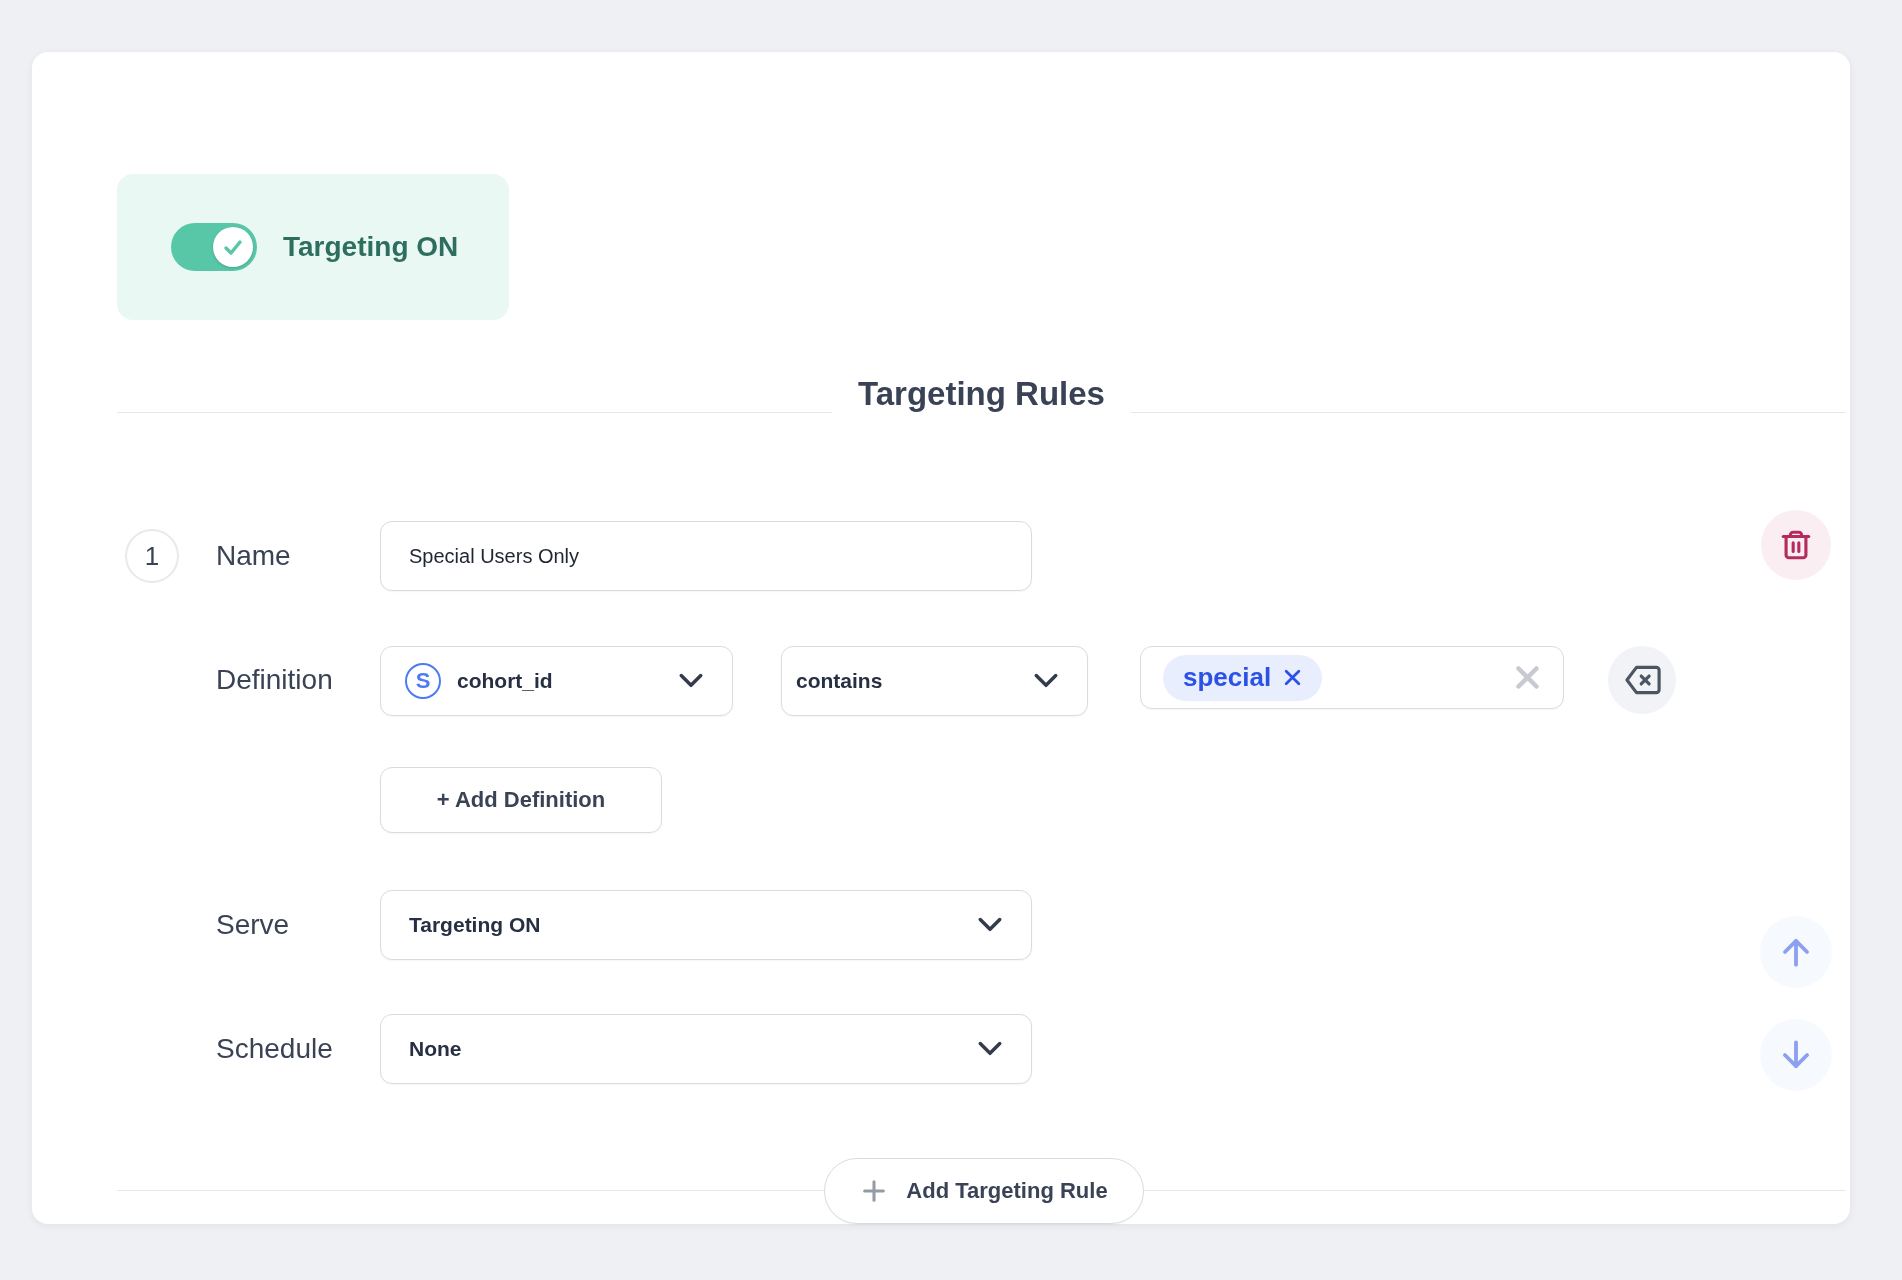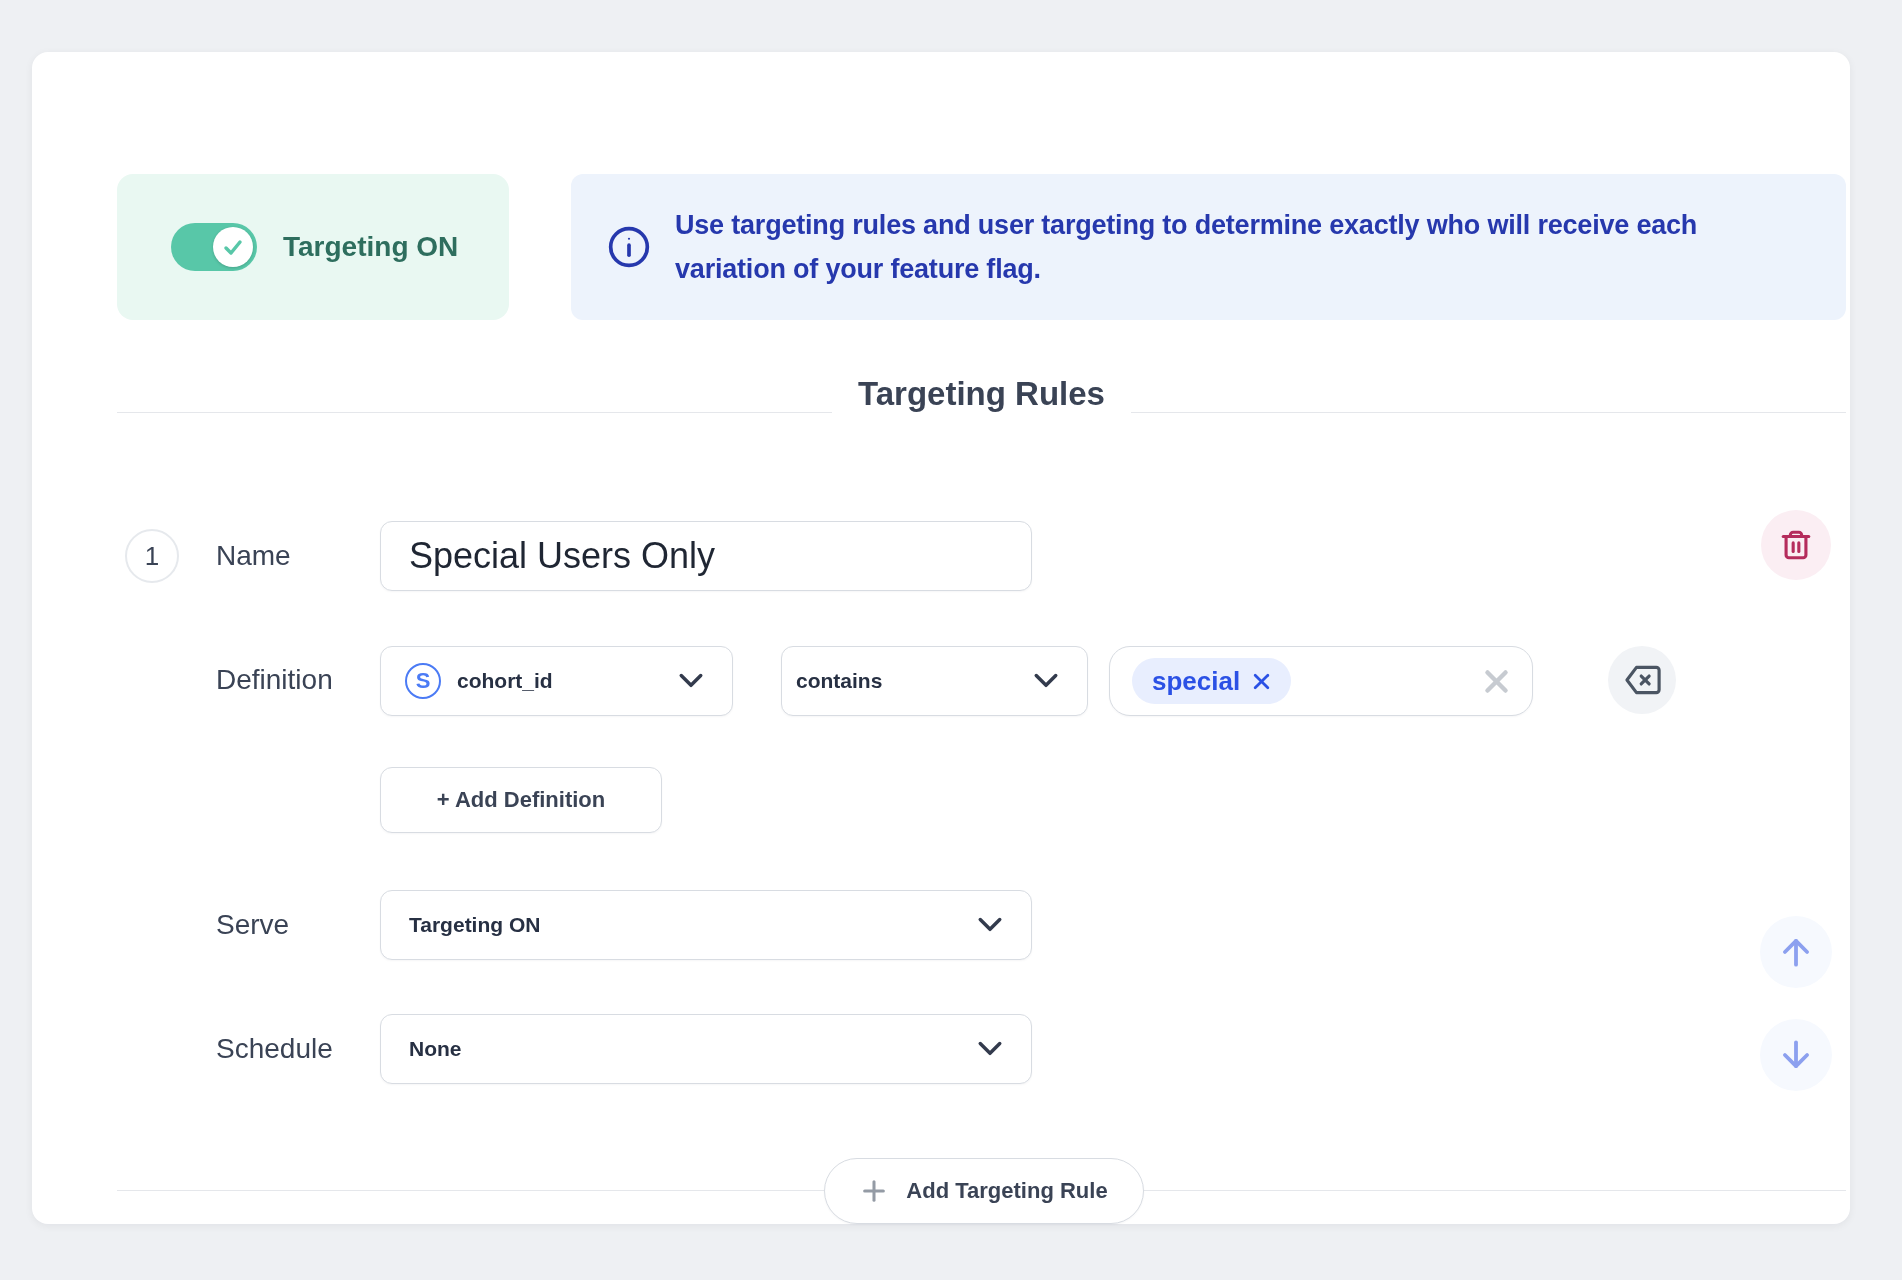--- a/index.html
+++ b/index.html
@@ -62,21 +62,21 @@
     border:2px solid #e6e9ed; display:flex; align-items:center; justify-content:center;
     font-size:26px; color:#3a4355; background:#fff;
   }
   .row-label { font-size:28px; font-weight:500; color:#3a4355; line-height:34px; }
 
   .field {
     background:#fff; border:1px solid #d8dce2; border-radius:12px;
     box-shadow:0 1px 2px rgba(16,24,40,.04);
   }
   input.field {
-    padding:0 28px; font-size:36px; color:#1f2633;
+    padding:0 28px; font-size:20px; color:#1f2633;
     font-family:"Liberation Sans", sans-serif; outline:none;
   }
   .dropdown {
     display:flex; align-items:center; padding:0 28px; cursor:pointer;
   }
   .dropdown .value { font-size:21px; font-weight:700; color:#273043; }
   .dropdown .chev { margin-left:auto; flex-shrink:0; }
 
   .s-icon {
     width:36px; height:36px; border-radius:50%; border:2.5px solid #4b7bf5;
@@ -122,30 +122,20 @@
         <span style="display:flex;">
           <svg width="24" height="24" viewBox="0 0 24 24" fill="none" stroke="#58c7a8" stroke-width="3.5" stroke-linecap="round" stroke-linejoin="round">
               <polyline points="5 13 10 18 19 7"></polyline>
             </svg>
         </span>
       </div>
     </div>
     <span class="toggle-label">Targeting ON</span>
   </div>
 
-  <div class="abs info-banner">
-    <span style="display:flex; flex-shrink:0;">
-      <svg width="44" height="44" viewBox="0 0 24 24" fill="none" stroke="#2638ad" stroke-width="2" stroke-linecap="round">
-        <circle cx="12" cy="12" r="10"></circle>
-        <line x1="12" y1="11" x2="12" y2="16.5"></line>
-        <circle cx="12" cy="7.5" r="0.6" fill="#2638ad" stroke="none"></circle>
-      </svg>
-    </span>
-    <span class="txt">Use targeting rules and user targeting to determine exactly who will receive each variation of your feature flag.</span>
-  </div>
 
   <div class="abs section-header">
     <div class="line"></div>
     <div class="title">Targeting Rules</div>
     <div class="line"></div>
   </div>
 
   <div class="abs num-circle">
     <span>1</span>
   </div>
@@ -181,21 +171,21 @@
 
   <div class="abs field dropdown" style="left:749px; top:594px; width:307px; height:70px; padding-left:14px;">
     <span class="value">contains</span>
     <span class="chev" style="display:flex;">
       <svg width="26" height="18" viewBox="0 0 24 16" fill="none" stroke="#333b4d" stroke-width="3.2" stroke-linecap="round" stroke-linejoin="round">
           <polyline points="3 3 12 12 21 3"></polyline>
         </svg>
     </span>
   </div>
 
-  <div class="abs field tag-box" style="left:1077px; top:594px; width:424px; height:70px;border-radius:21px;">
+  <div class="abs field tag-box" style="left:1108px; top:594px; width:424px; height:63px;">
     <span class="tag-pill">
       <span class="t">special</span>
       <span style="display:flex; cursor:pointer;">
         <svg width="19" height="19" viewBox="0 0 18 18" fill="none" stroke="#2b51e5" stroke-width="2.6" stroke-linecap="round">
             <line x1="3" y1="3" x2="15" y2="15"></line>
             <line x1="15" y1="3" x2="3" y2="15"></line>
           </svg>
       </span>
     </span>
     <span class="tag-clear">

